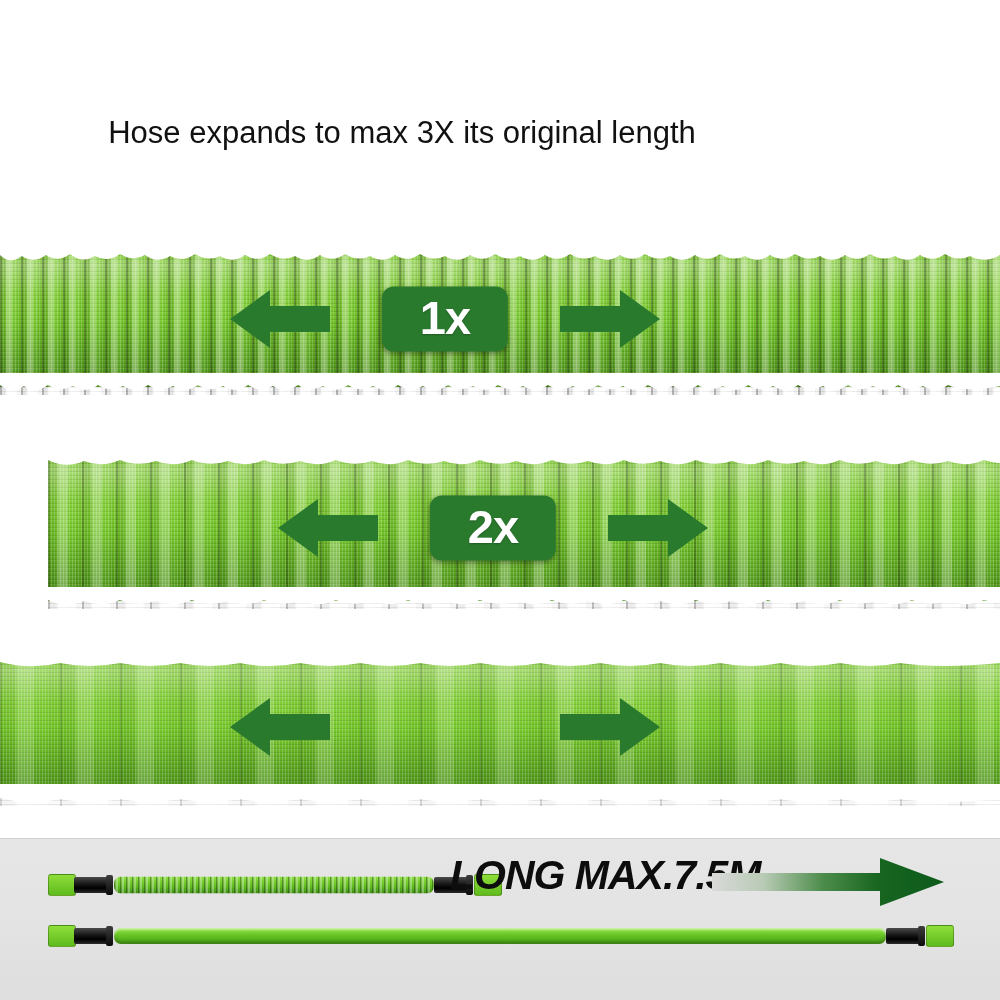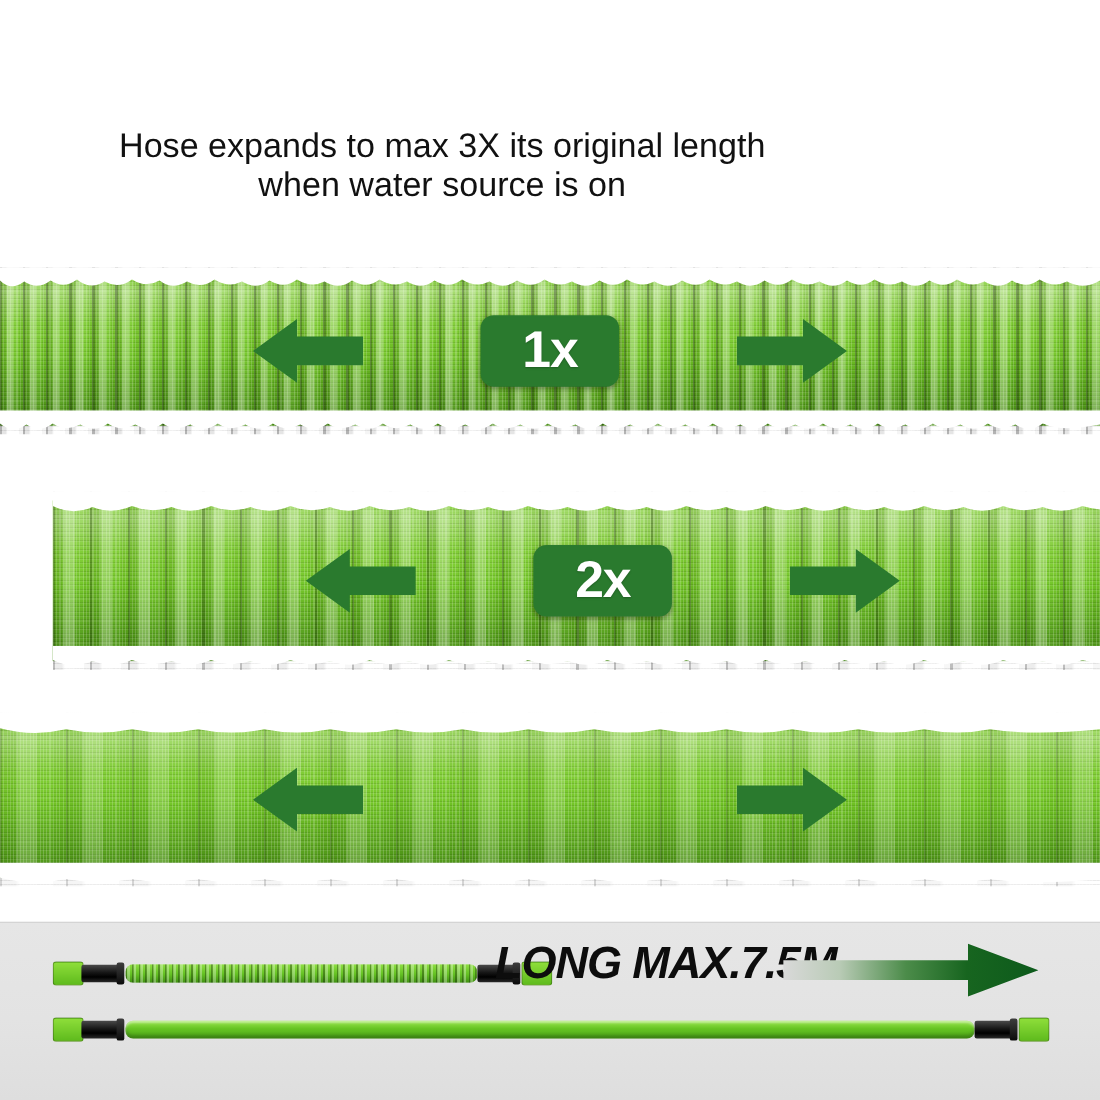--- a/index.html
+++ b/index.html
@@ -19,21 +19,21 @@
     font-size:51px;font-weight:bold;letter-spacing:-0.5px;
     line-height:1.0;
   }
   .subtitle{
     position:absolute;left:0;top:116px;width:804px;
     font-size:31px;font-weight:400;line-height:1.12;color:#111111;
   }
   .subtitle .l2{display:block;}
 
   
-  .hose-row{position:absolute;left:0;width:1000px;}
+  .hose-row{position:absolute;left:0;width:880px;padding-left:10px;}
   .hose-row.r1{top:243px;height:152px;}
   .hose-row.r2{top:447px;height:162px;margin-left:48px;}
   .hose-row.r3{top:648px;height:158px;}
 
   .hose-body{
     position:absolute;left:0;width:1000px;top:0;height:100%;
     overflow:hidden;
   }
   
   .tube{
@@ -155,21 +155,20 @@
   .grad-arrow svg{display:block;}
 </style>
 </head>
 <body>
 
 <div class="page">
 
   <div class="header">
     <div class="subtitle">
       <span>Hose expands to max 3X its original length</span>
-      <span class="l2">when water source is on</span>
     </div>
   </div>
 
   <div class="hose-row r1">
     <div class="hose-body">
       <div class="tube"></div>
       <div class="weave"></div>
       <div class="folds"></div>
       <div class="edge top">
         <svg viewBox="0 0 1000 22" preserveAspectRatio="none">

